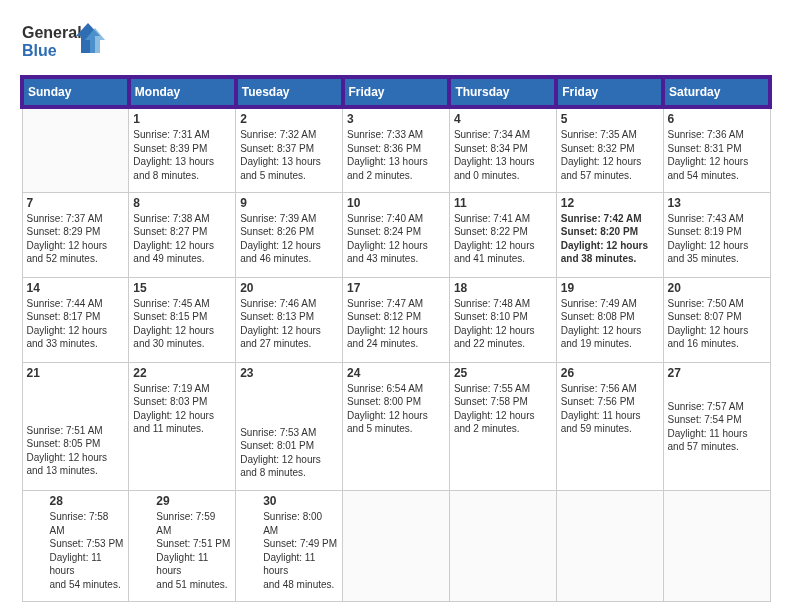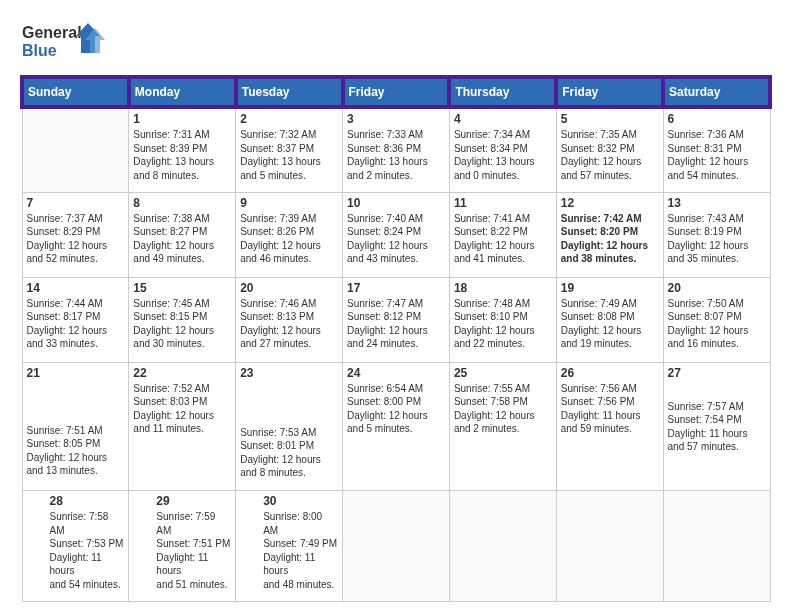--- a/index.html
+++ b/index.html
@@ -266,21 +266,21 @@
         <tr>
           <td>
             <span class="day-number">21</span>
             <div class="cell-content" style="white-space: pre-line; margin-top: 44px;">Sunrise: 7:51 AM
 Sunset: 8:05 PM
 Daylight: 12 hours
 and 13 minutes.</div>
           </td>
           <td>
             <span class="day-number">22</span>
-            <div class="cell-content" style="white-space: pre-line;">Sunrise: 7:52 AM
+            <div class="cell-content" style="white-space: pre-line;">Sunrise: 7:19 AM
 Sunset: 8:03 PM
 Daylight: 12 hours
 and 11 minutes.</div>
           </td>
           <td>
             <span class="day-number">23</span>
             <div class="cell-content" style="white-space: pre-line; margin-top: 46px;">Sunrise: 7:53 AM
 Sunset: 8:01 PM
 Daylight: 12 hours
 and 8 minutes.</div>

